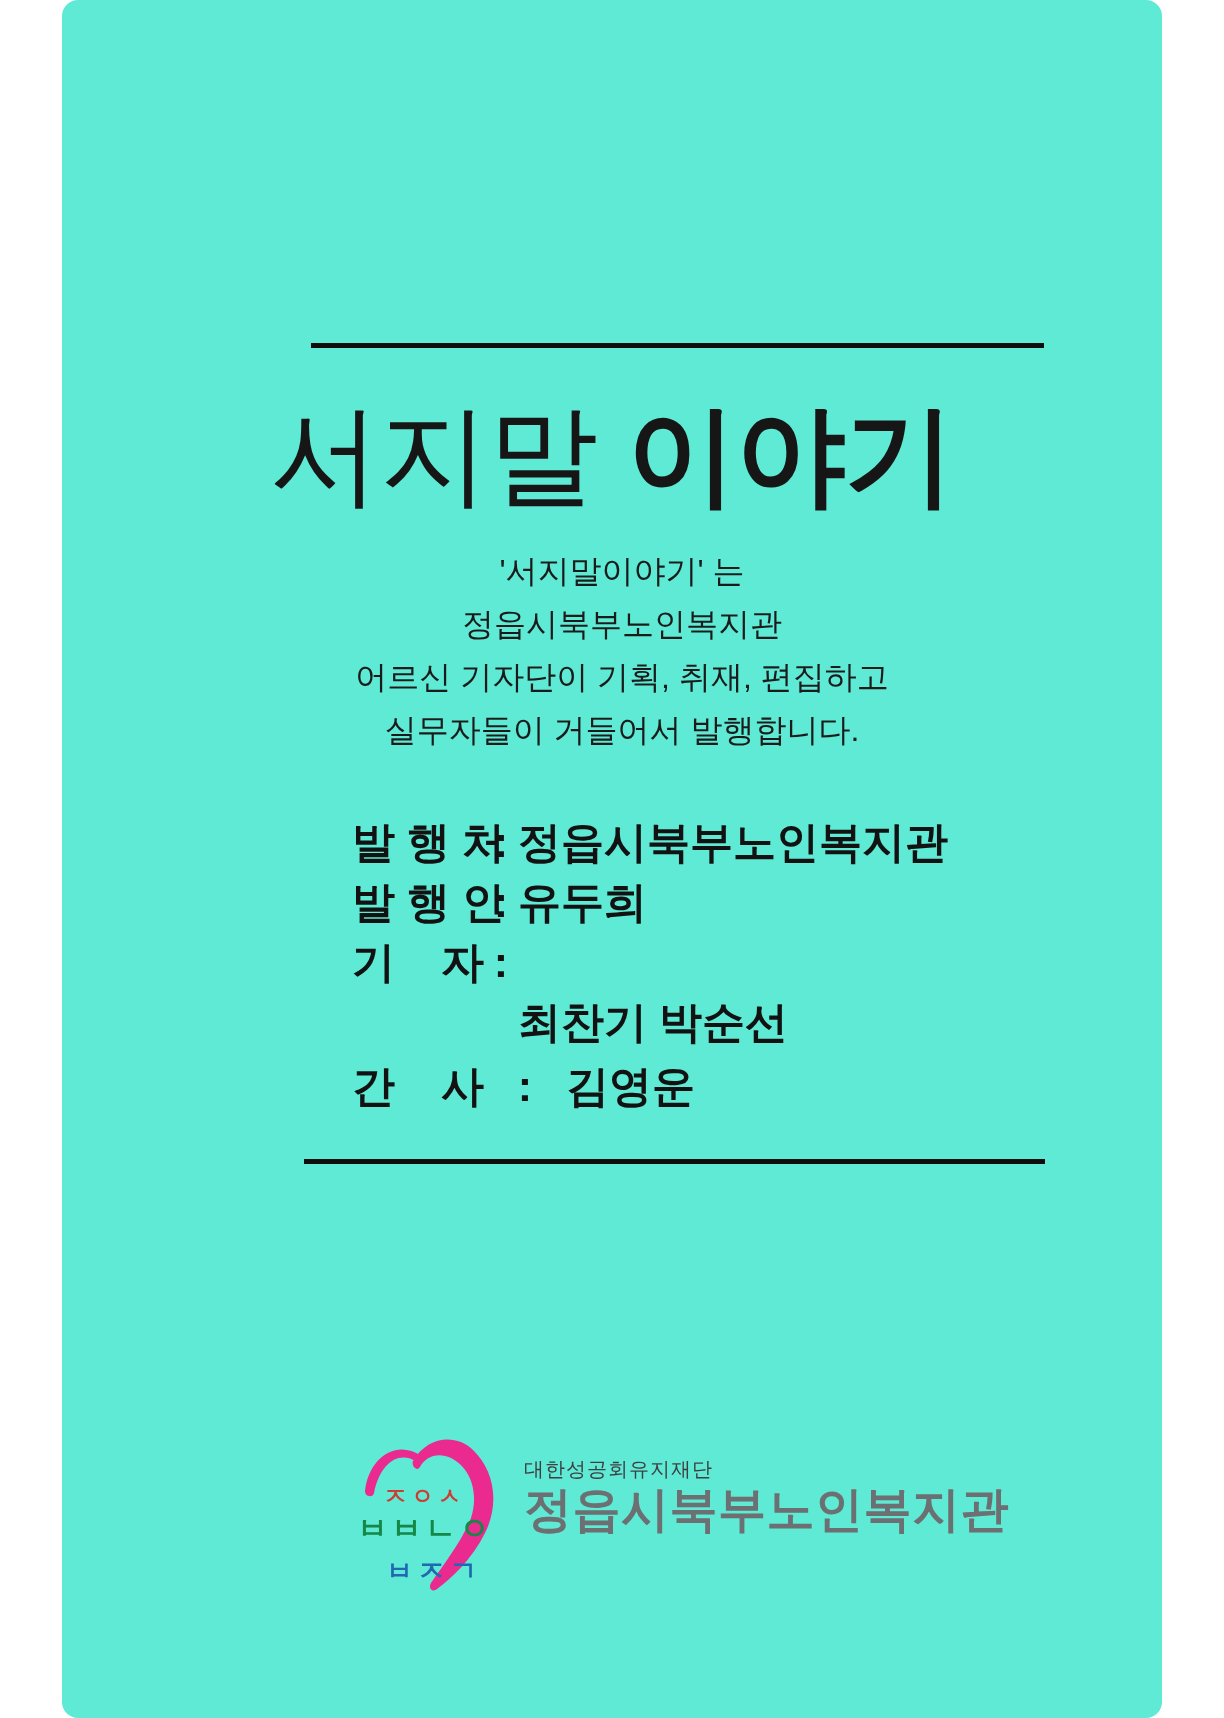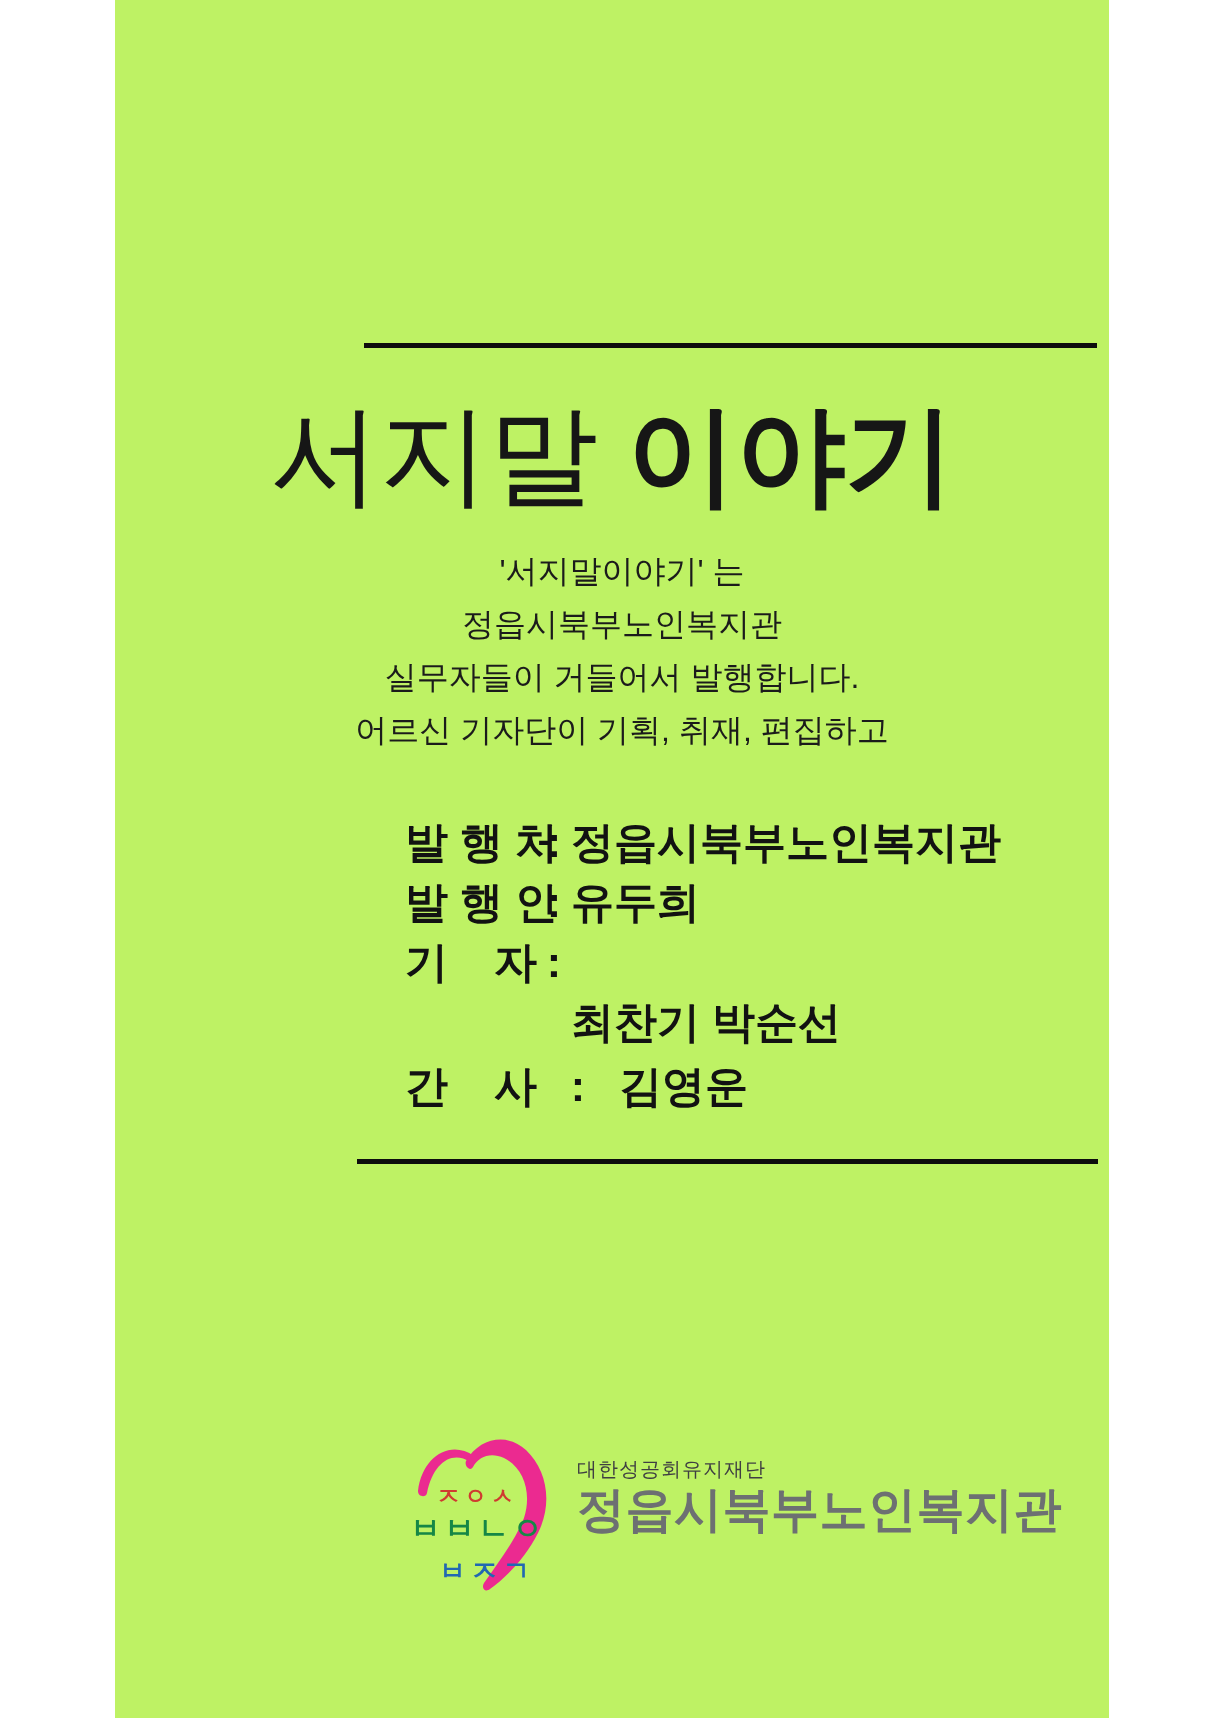--- a/index.html
+++ b/index.html
@@ -1,17 +1,17 @@
 <!DOCTYPE html>
 <html><head>
 <meta charset="utf-8">
 <style>
   html,body{margin:0;padding:0;background:#ffffff;}
   body{font-family:"Liberation Sans","DejaVu Sans",sans-serif;}
-  .page{position:relative;width:994px;height:1718px;background:#bef264;overflow:hidden;margin:0 auto;}
+  .page{position:relative;width:1100px;height:1718px;background:#5eead4;overflow:hidden;margin:0 auto;border-radius:16px;}
 
   .rule{position:absolute;background:#0d0d0d;}
   .rule-top{left:249px;top:343px;width:733px;height:5px;}
   .rule-bottom{left:242px;top:1159px;width:741px;height:5px;}
 
   .masthead-title{position:absolute;left:0;right:0;top:400px;text-align:center;
     font-size:110px;line-height:1;color:#161616;letter-spacing:-1px;white-space:nowrap;}
   .masthead-title .t-regular{font-weight:400;}
   .masthead-title .t-bold{font-weight:800;}
 
@@ -45,22 +45,22 @@
 
   <div class="rule rule-top"></div>
 
   <div class="masthead-title">
     <span class="t-regular">서지말</span><span> </span><span class="t-bold">이야기</span>
   </div>
 
   <div class="about">
     <div>'서지말이야기' 는</div>
     <div>정읍시북부노인복지관</div>
+    <div>어르신 기자단이 기획, 취재, 편집하고</div>
     <div>실무자들이 거들어서 발행합니다.</div>
-    <div>어르신 기자단이 기획, 취재, 편집하고</div>
   </div>
 
   <div class="colophon">
     <div class="col-row">
       <span class="col-label">발 행 처</span><span class="col-colon">:</span><span class="col-value">정읍시북부노인복지관</span>
     </div>
     <div class="col-row">
       <span class="col-label">발 행 인</span><span class="col-colon">:</span><span class="col-value">유두희</span>
     </div>
     <div class="col-row">

